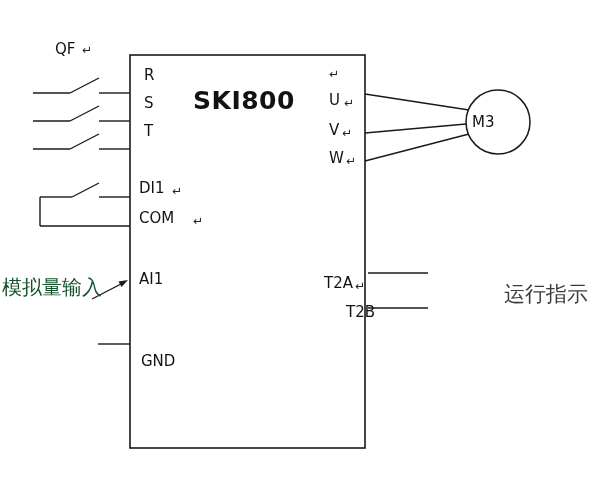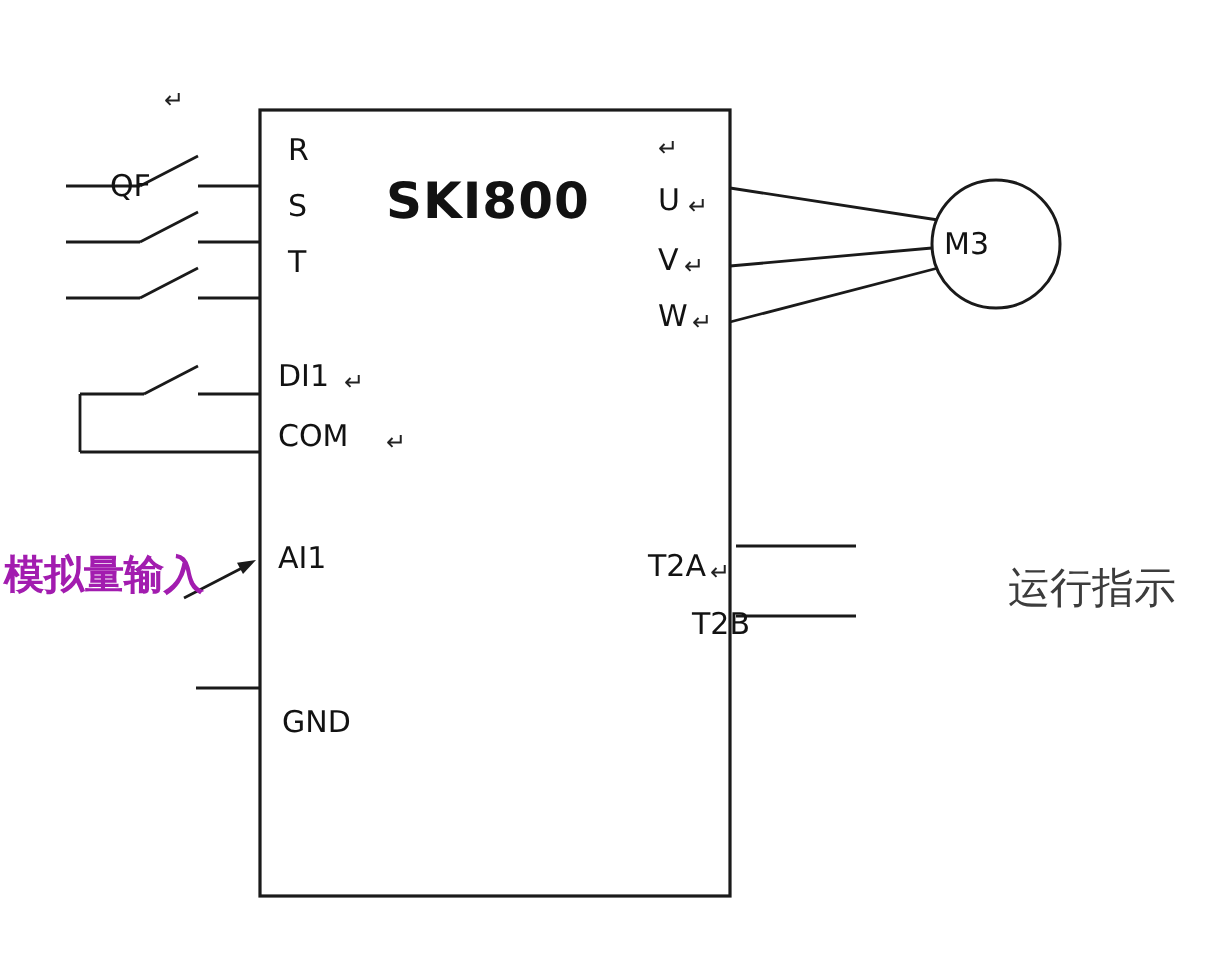--- a/index.html
+++ b/index.html
@@ -28,22 +28,22 @@
     white-space: nowrap;
     color: #121212;
   }
   .model {
     font-size: 25px;
     font-weight: bold;
     letter-spacing: 0.5px;
   }
   .cjk-left {
     font-size: 20px;
-    font-weight: 700;
-    color: #a21caf;
+    font-weight: 400;
+    color: #14532d;
     text-align: center;
   }
   .cjk-right {
     font-size: 21px;
     color: #3c3c3c;
   }
   .mark {
     font-size: 12px;
     color: #222222;
   }
@@ -93,21 +93,21 @@
     <line x1="365" y1="94" x2="469" y2="110" stroke="#1a1a1a" stroke-width="1.4"></line>
     <line x1="365" y1="133" x2="466" y2="124" stroke="#1a1a1a" stroke-width="1.4"></line>
     <line x1="365" y1="161" x2="469" y2="134" stroke="#1a1a1a" stroke-width="1.4"></line>
 
     <circle cx="498" cy="122" r="32" fill="#ffffff" stroke="#1a1a1a" stroke-width="1.5"></circle>
 
     <line x1="368" y1="273" x2="428" y2="273" stroke="#1a1a1a" stroke-width="1.4"></line>
     <line x1="368" y1="308" x2="428" y2="308" stroke="#1a1a1a" stroke-width="1.4"></line>
   </svg>
 
-  <div class="lbl" style="left:55px; top:42px;margin-top:44px;">QF</div>
+  <div class="lbl" style="left:55px; top:42px;">QF</div>
 
   <div class="lbl model" style="left:193px; top:88px;">SKI800</div>
 
   <div class="lbl" style="left:144px; top:68px;">R</div>
   <div class="lbl" style="left:144px; top:96px;">S</div>
   <div class="lbl" style="left:144px; top:124px;">T</div>
   <div class="lbl" style="left:139px; top:181px;">DI1</div>
   <div class="lbl" style="left:139px; top:211px;">COM</div>
   <div class="lbl" style="left:139px; top:272px;">AI1</div>
   <div class="lbl" style="left:141px; top:333px;margin-top:21px;">GND</div>

